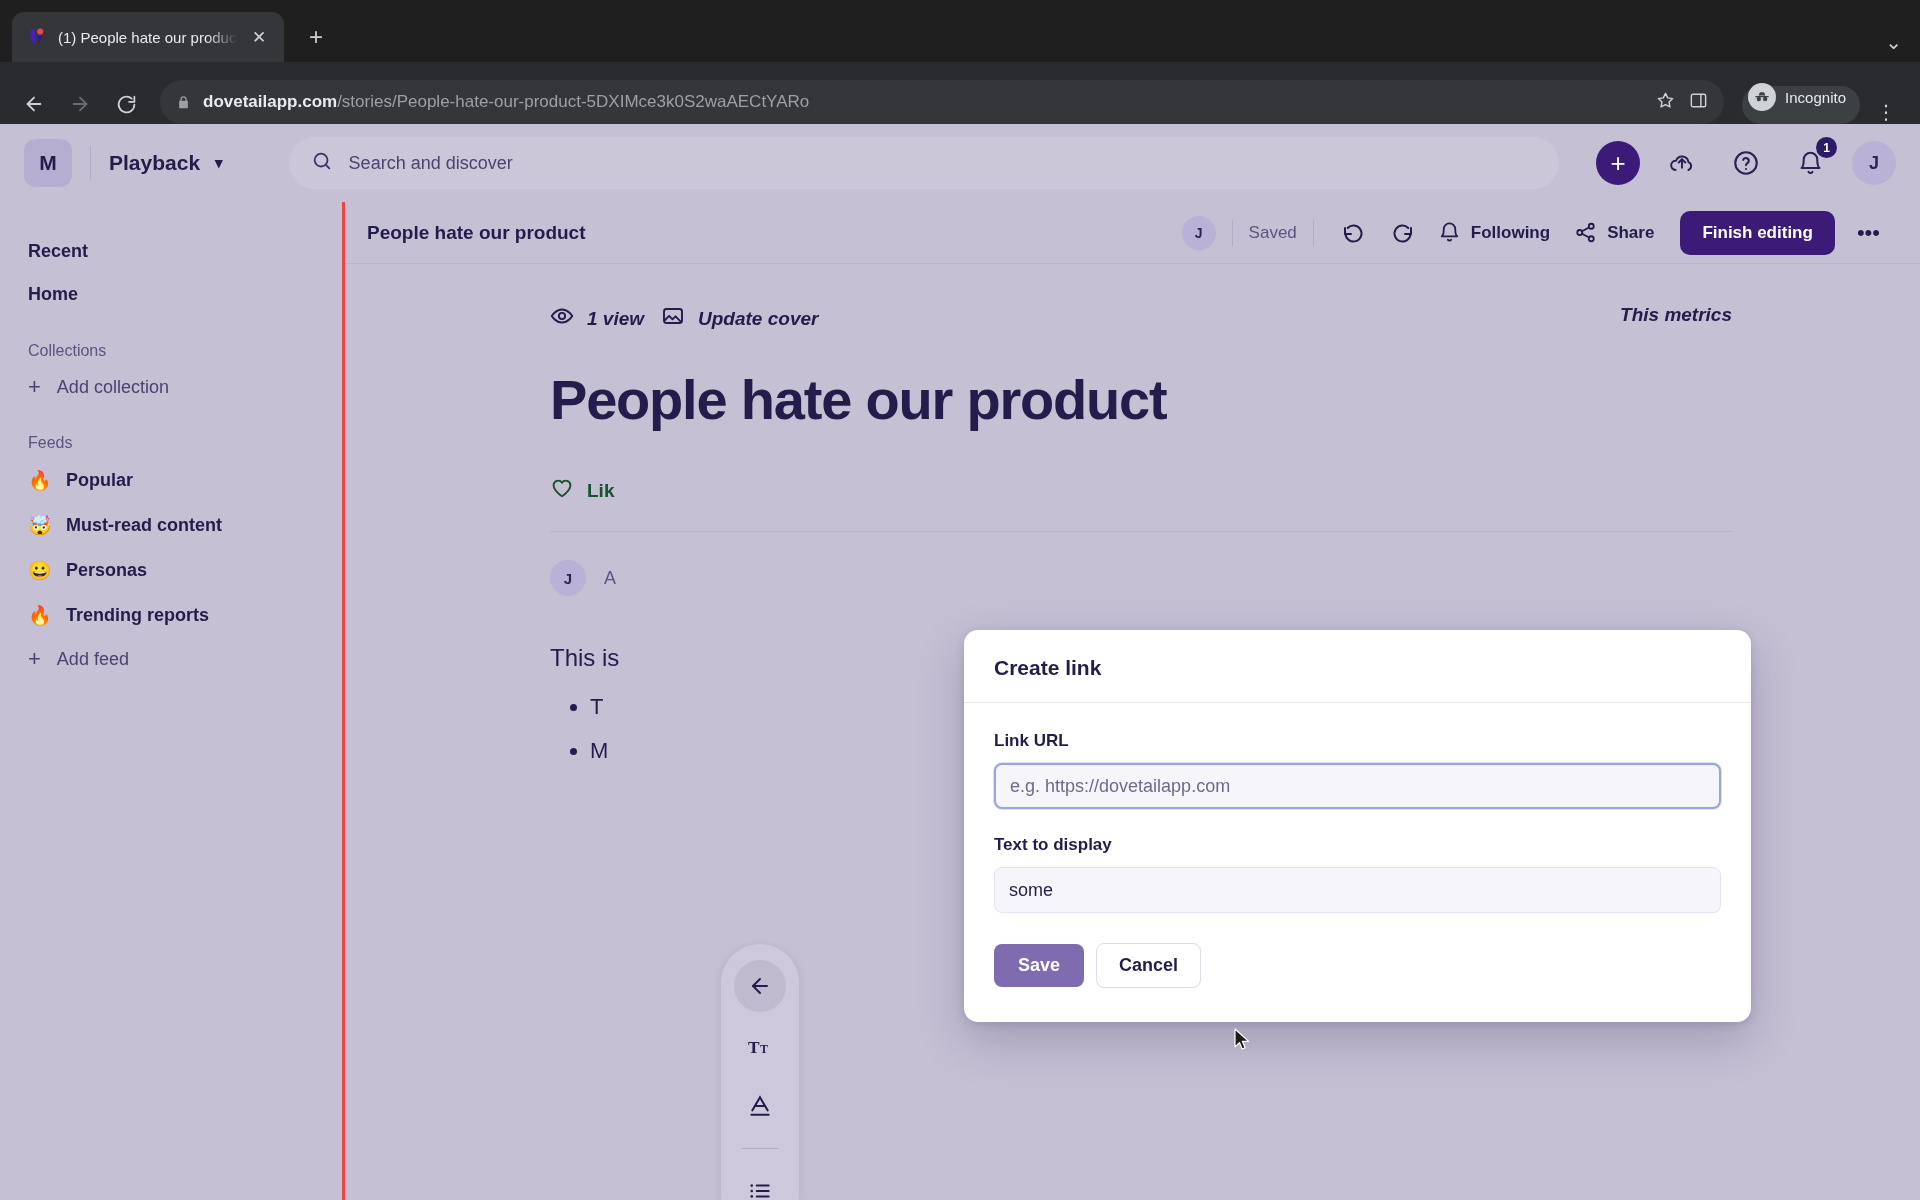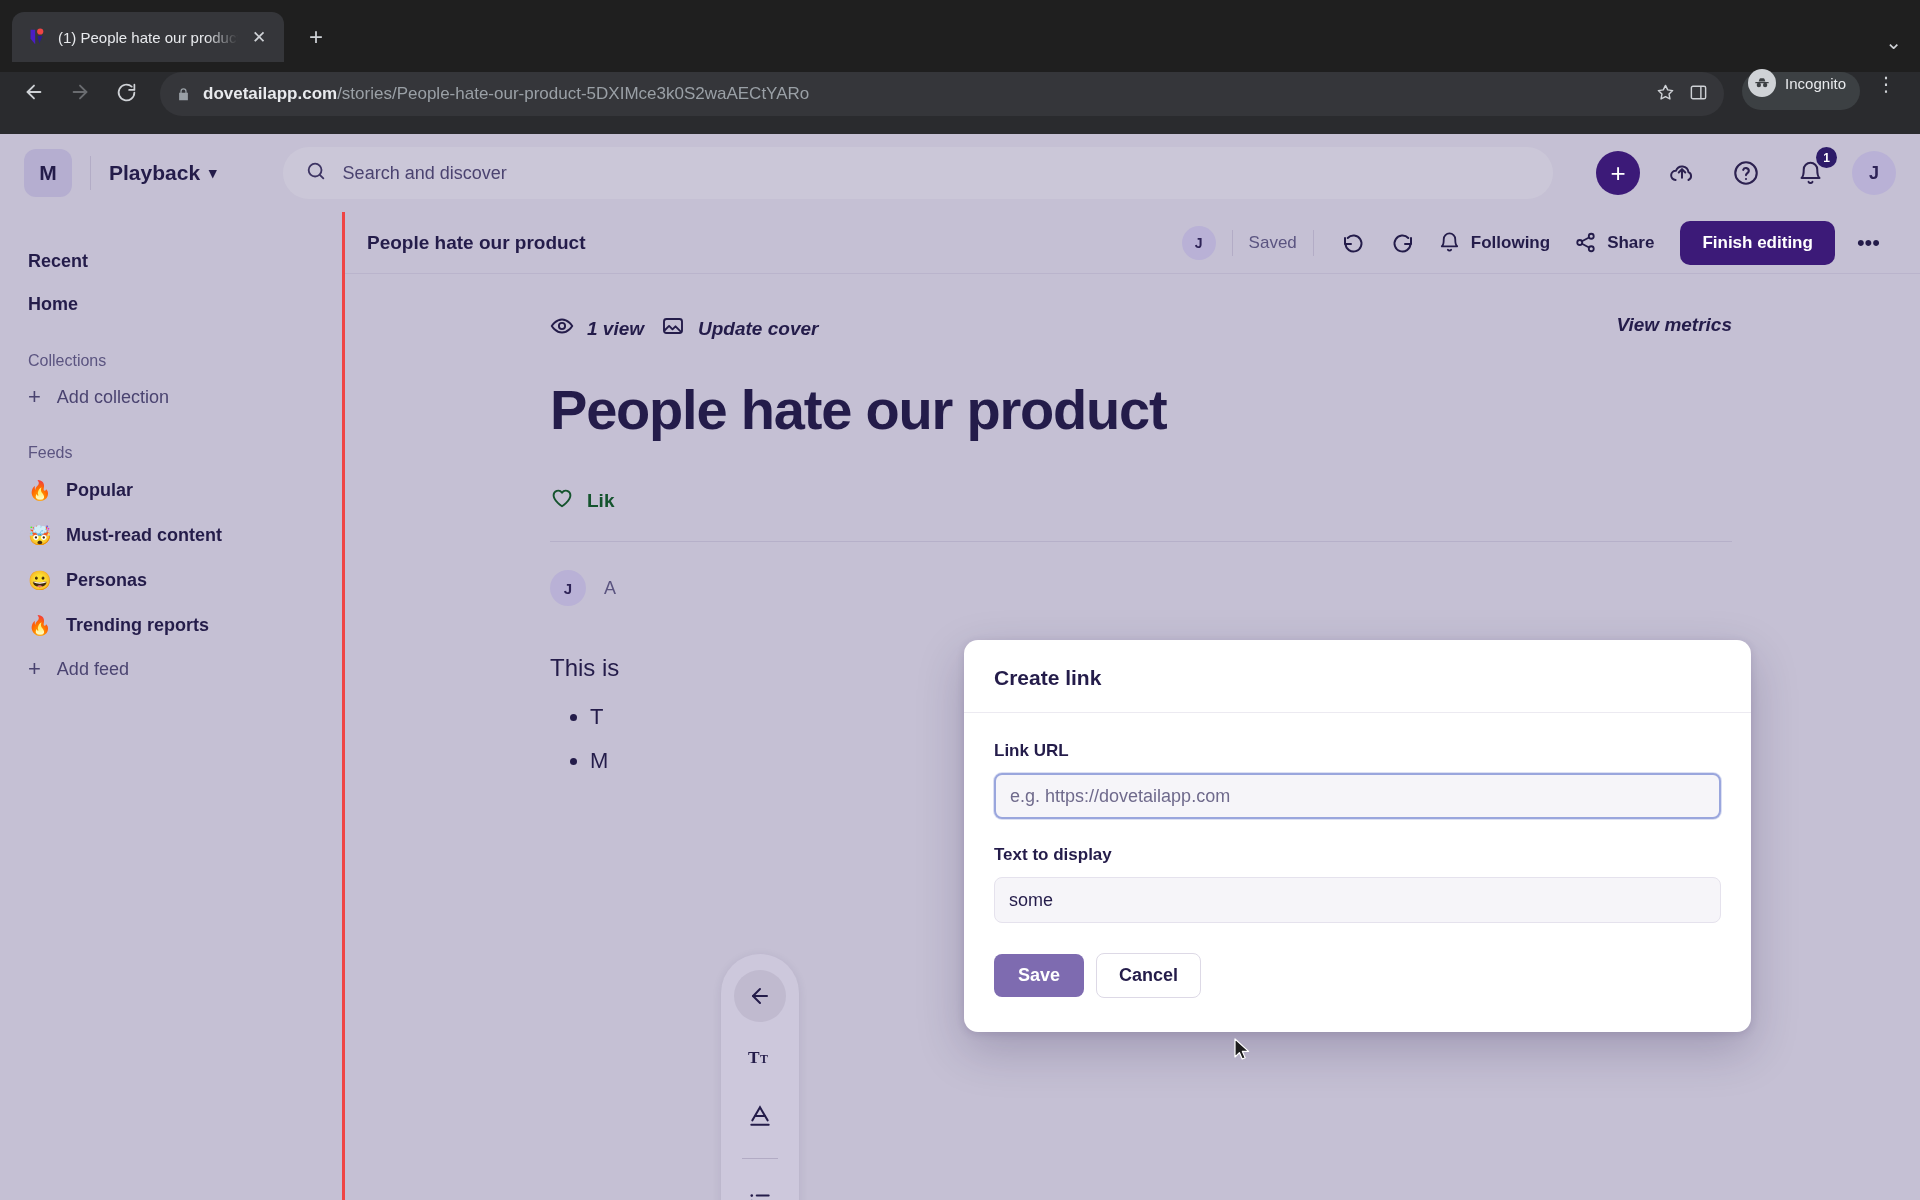--- a/index.html
+++ b/index.html
@@ -23,21 +23,21 @@
   .tab-title {
     color:#e8eaed; font-size:15px; white-space:nowrap; overflow:hidden;
     flex:1; mask-image:linear-gradient(to right,#000 82%,transparent 100%);
     -webkit-mask-image:linear-gradient(to right,#000 82%,transparent 100%);
   }
   .tab-close { width:22px; height:22px; flex:0 0 22px; display:flex; align-items:center; justify-content:center; color:#cfd2d6; font-size:17px; }
   .newtab { width:40px; height:40px; margin-left:12px; margin-bottom:5px; display:flex; align-items:center; justify-content:center; color:#cfd2d6; font-size:24px; font-weight:300; }
   .tabstrip-right { margin-left:auto; display:flex; align-items:center; padding-right:18px; padding-bottom:8px; }
   .chev-down { color:#cfd2d6; font-size:20px; }
 
-  .omnibox-row { height:62px; background:#2a2b2e; display:flex; align-items:flex-start; padding:0 14px; gap:6px;margin-top:10px; }
+  .omnibox-row { height:62px; background:#2a2b2e; display:flex; align-items:flex-end; padding:0 14px; gap:6px; }
   .nav-btn { width:40px; height:40px; border-radius:50%; display:flex; align-items:center; justify-content:center; color:#cfd2d6; }
   .nav-btn.disabled { color:#6a6c70; }
   .omnibox {
     flex:1; height:44px; background:#35363a; border-radius:22px;
     display:flex; align-items:center; padding:0 16px; margin:0 8px; gap:12px;
   }
   .lock { width:15px; height:15px; flex:0 0 15px; }
   .url { font-size:17px; color:#9aa0a6; white-space:nowrap; overflow:hidden; }
   .url b { color:#e8eaed; font-weight:700; }
   .omni-icons { margin-left:auto; display:flex; align-items:center; gap:14px; color:#cfd2d6; }
@@ -52,21 +52,21 @@
   
   .app { flex:1; background:#c5c0d4; display:flex; flex-direction:column; position:relative; }
 
   .appbar { height:78px; display:flex; align-items:center; padding:0 24px; gap:0; }
   .org-badge {
     width:48px; height:48px; border-radius:12px; background:#b5aed0;
     display:flex; align-items:center; justify-content:center;
     font-size:21px; font-weight:700; color:#241c4a;
   }
   .appbar-sep { width:1px; height:34px; background:#b3acc6; margin:0 18px; }
-  .workspace { display:flex; align-items:center; gap:9px; font-size:21px; font-weight:700; color:#241c4a; }
+  .workspace { display:flex; align-items:center; gap:15px; font-size:21px; font-weight:700; color:#241c4a; }
   .workspace .cv { font-size:15px; font-weight:700; }
   .searchbar {
     flex:1; max-width:1270px; height:52px; margin-left:66px; margin-right:22px;
     background:#cbc7d8; border-radius:26px; display:flex; align-items:center;
     padding:0 22px; gap:16px;
   }
   .searchbar .ph { color:#4b4370; font-size:18px; }
   .appbar-right { margin-left:auto; display:flex; align-items:center; gap:20px; }
   .circle-btn { width:44px; height:44px; border-radius:50%; display:flex; align-items:center; justify-content:center; }
   .circle-btn.primary { background:#3c1a78; color:#fff; font-size:26px; }
@@ -410,21 +410,21 @@
             </div>
             <div class="meta-item">
               <span>
                 <svg width="24" height="24" viewBox="0 0 24 24" fill="none" stroke="currentColor" stroke-width="1.9" stroke-linejoin="round">
                     <rect x="3" y="5" width="18" height="14" rx="2.5"></rect>
                     <path d="M3.5 16.5l4.6-4.6 3.4 3.4 3-3 6 6"></path>
                   </svg>
               </span>
               <span>Update cover</span>
             </div>
-            <div class="view-metrics">View metrics</div>
+            <div class="view-metrics">This metrics</div>
           </div>
 
           <div class="doc-h1">People hate our product</div>
 
           <div class="doc-like">
             <span>
               <svg width="24" height="24" viewBox="0 0 24 24" fill="none" stroke="currentColor" stroke-width="1.9" stroke-linejoin="round">
                   <path d="M12 20.2S3.6 15 3.6 9.3a4.6 4.6 0 0 1 8.4-2.6 4.6 4.6 0 0 1 8.4 2.6C20.4 15 12 20.2 12 20.2z"></path>
                 </svg>
             </span>

